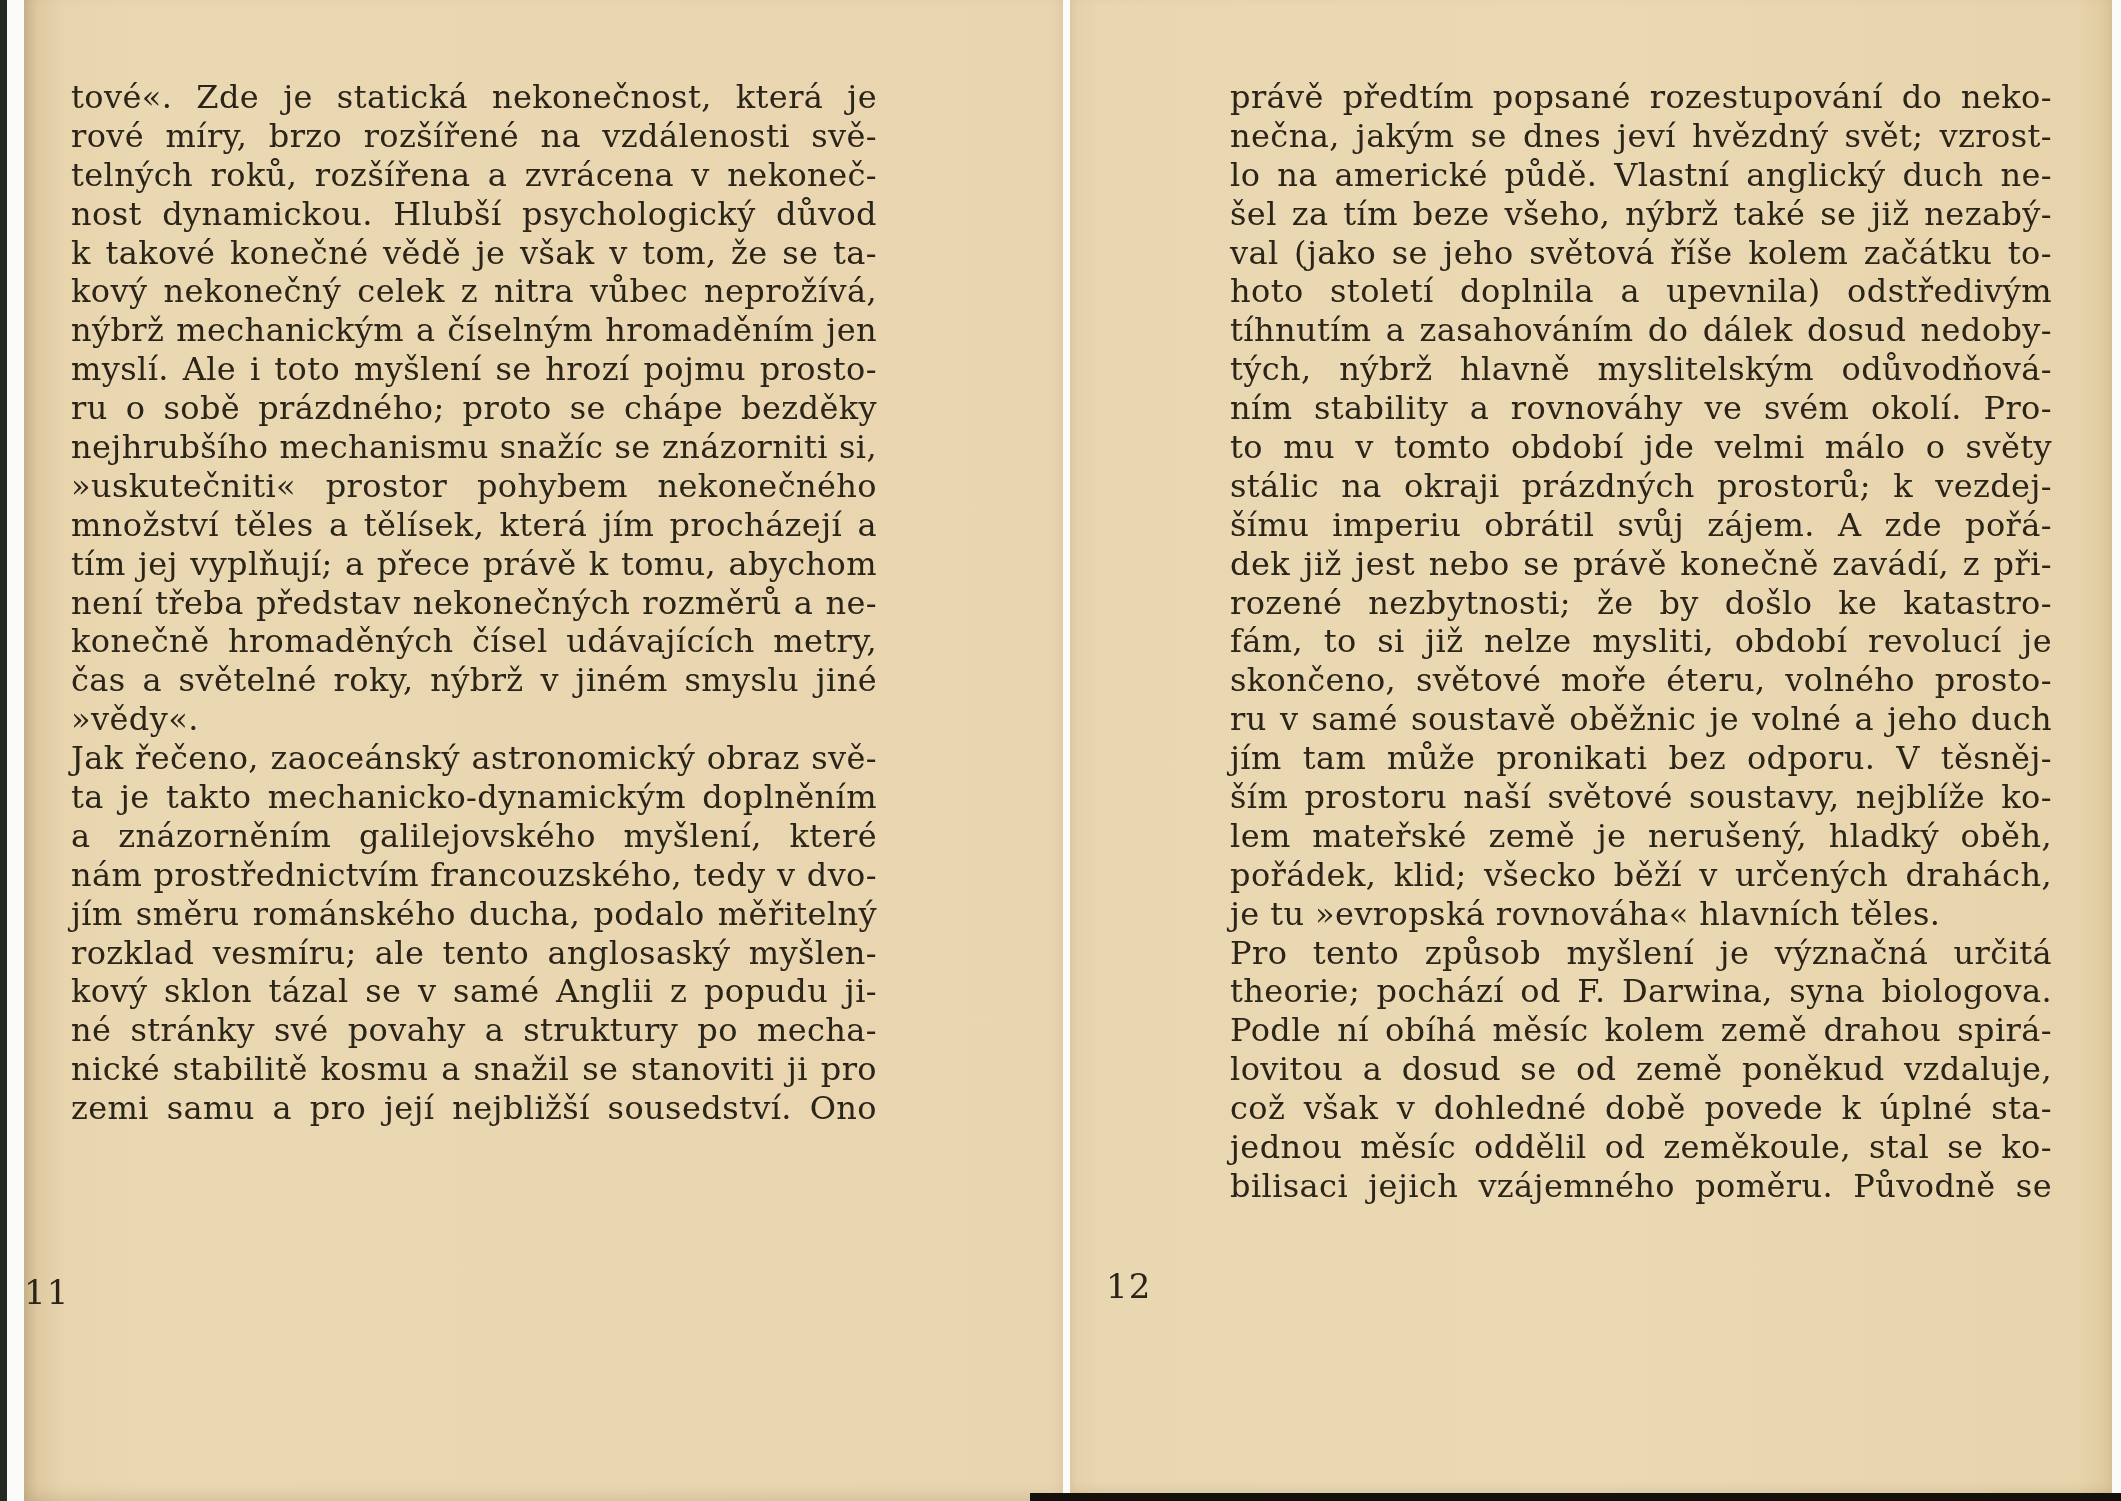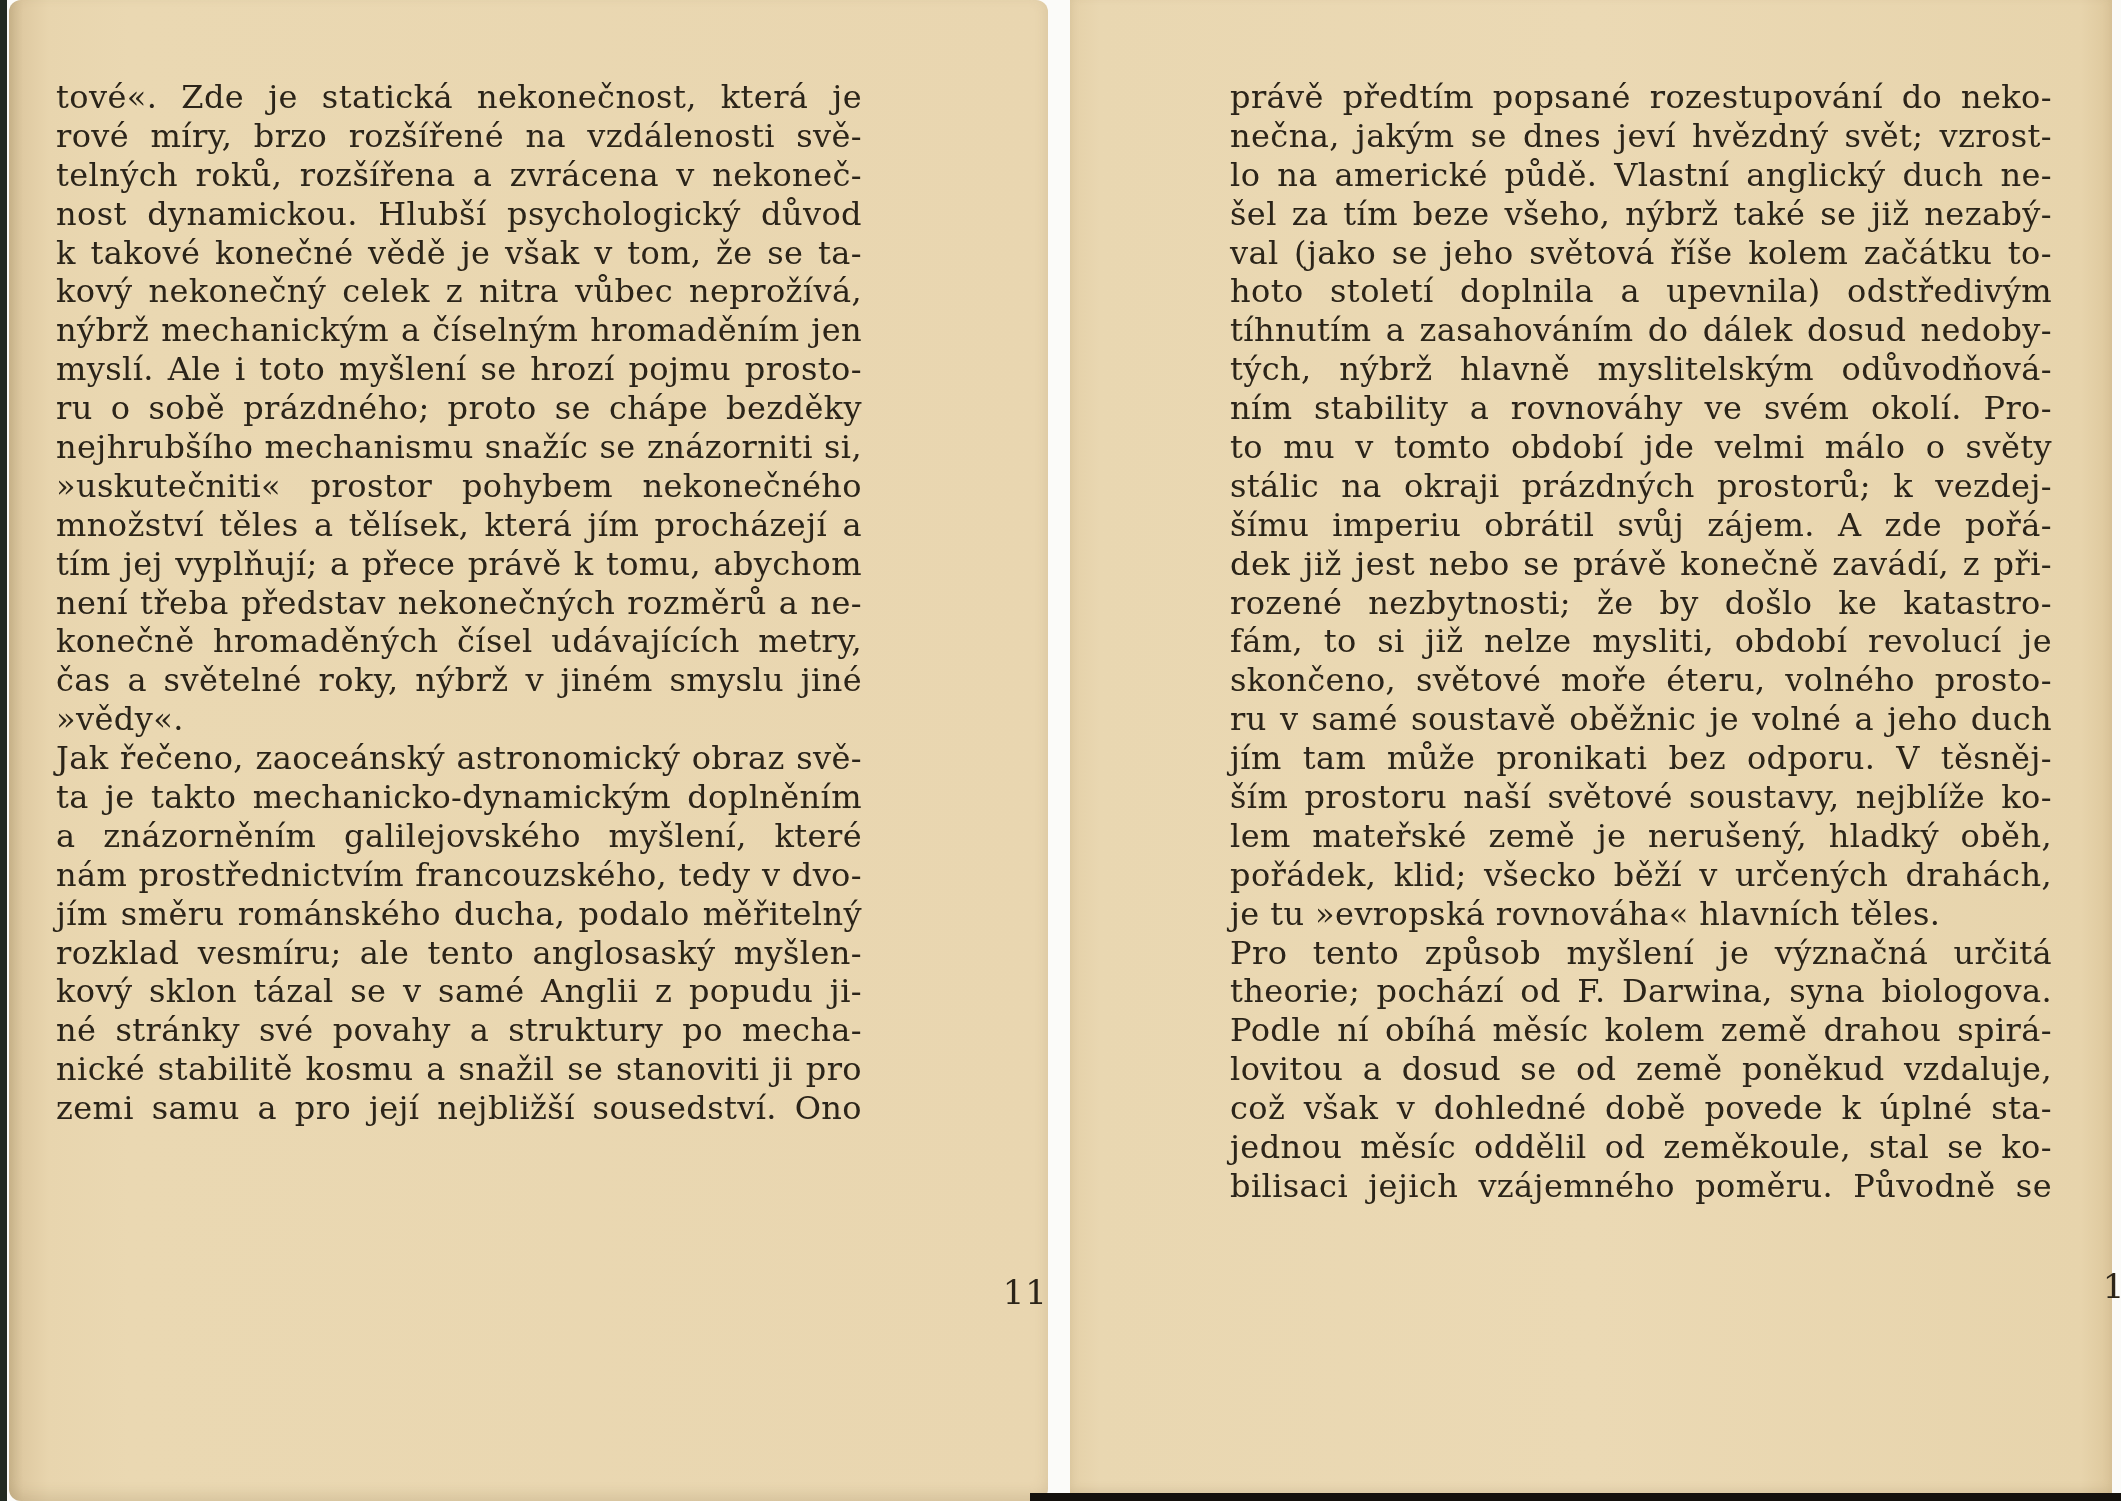--- a/index.html
+++ b/index.html
@@ -12,24 +12,23 @@
   }
   .spine-strip{
     position:absolute;left:0;top:0;width:7px;height:1501px;
     background:#222a22;
   }
   .page{
     position:absolute;top:0;
     background:#e9d6b0;
   }
   .page.left{
-    left:9px;width:1039px;height:1501px;
+    left:24px;width:1039px;height:1501px;
     background:linear-gradient(90deg,#cdb88f 0px,#dfcaa2 14px,#e8d5ae 40px,#ead8b2 120px,#e9d6b0 100%);
     box-shadow:inset 0 -6px 14px rgba(120,100,60,.18);
-    border-radius:12px;
   }
   .page.right{
     left:1070px;width:1042px;height:1494px;
     background:linear-gradient(90deg,#e4d0a8 0px,#e9d7b1 30px,#ebd9b4 50%,#e7d4ac 97%,#ddc79c 100%);
     box-shadow:inset 0 -4px 10px rgba(120,100,60,.15);
   }
   .bottom-strip{
     position:absolute;left:1030px;top:1493px;width:1091px;height:8px;
     background:#14110d;
   }
@@ -49,21 +48,21 @@
     white-space:nowrap;
     white-space:normal;
     overflow:visible;
   }
   .line.last{
     text-align-last:left;
   }
   .pagenum{
     position:absolute;
     width:100%;
-    text-align:right;
+    text-align:left;
     color:#2b2419;
     font-size:34px;
     letter-spacing:1px;
   }
   .page.left .pagenum{left:0;top:1272px;}
   .page.right .pagenum{left:0;top:1266px;margin-left:36px;}
 </style>
 </head>
 <body>
 

